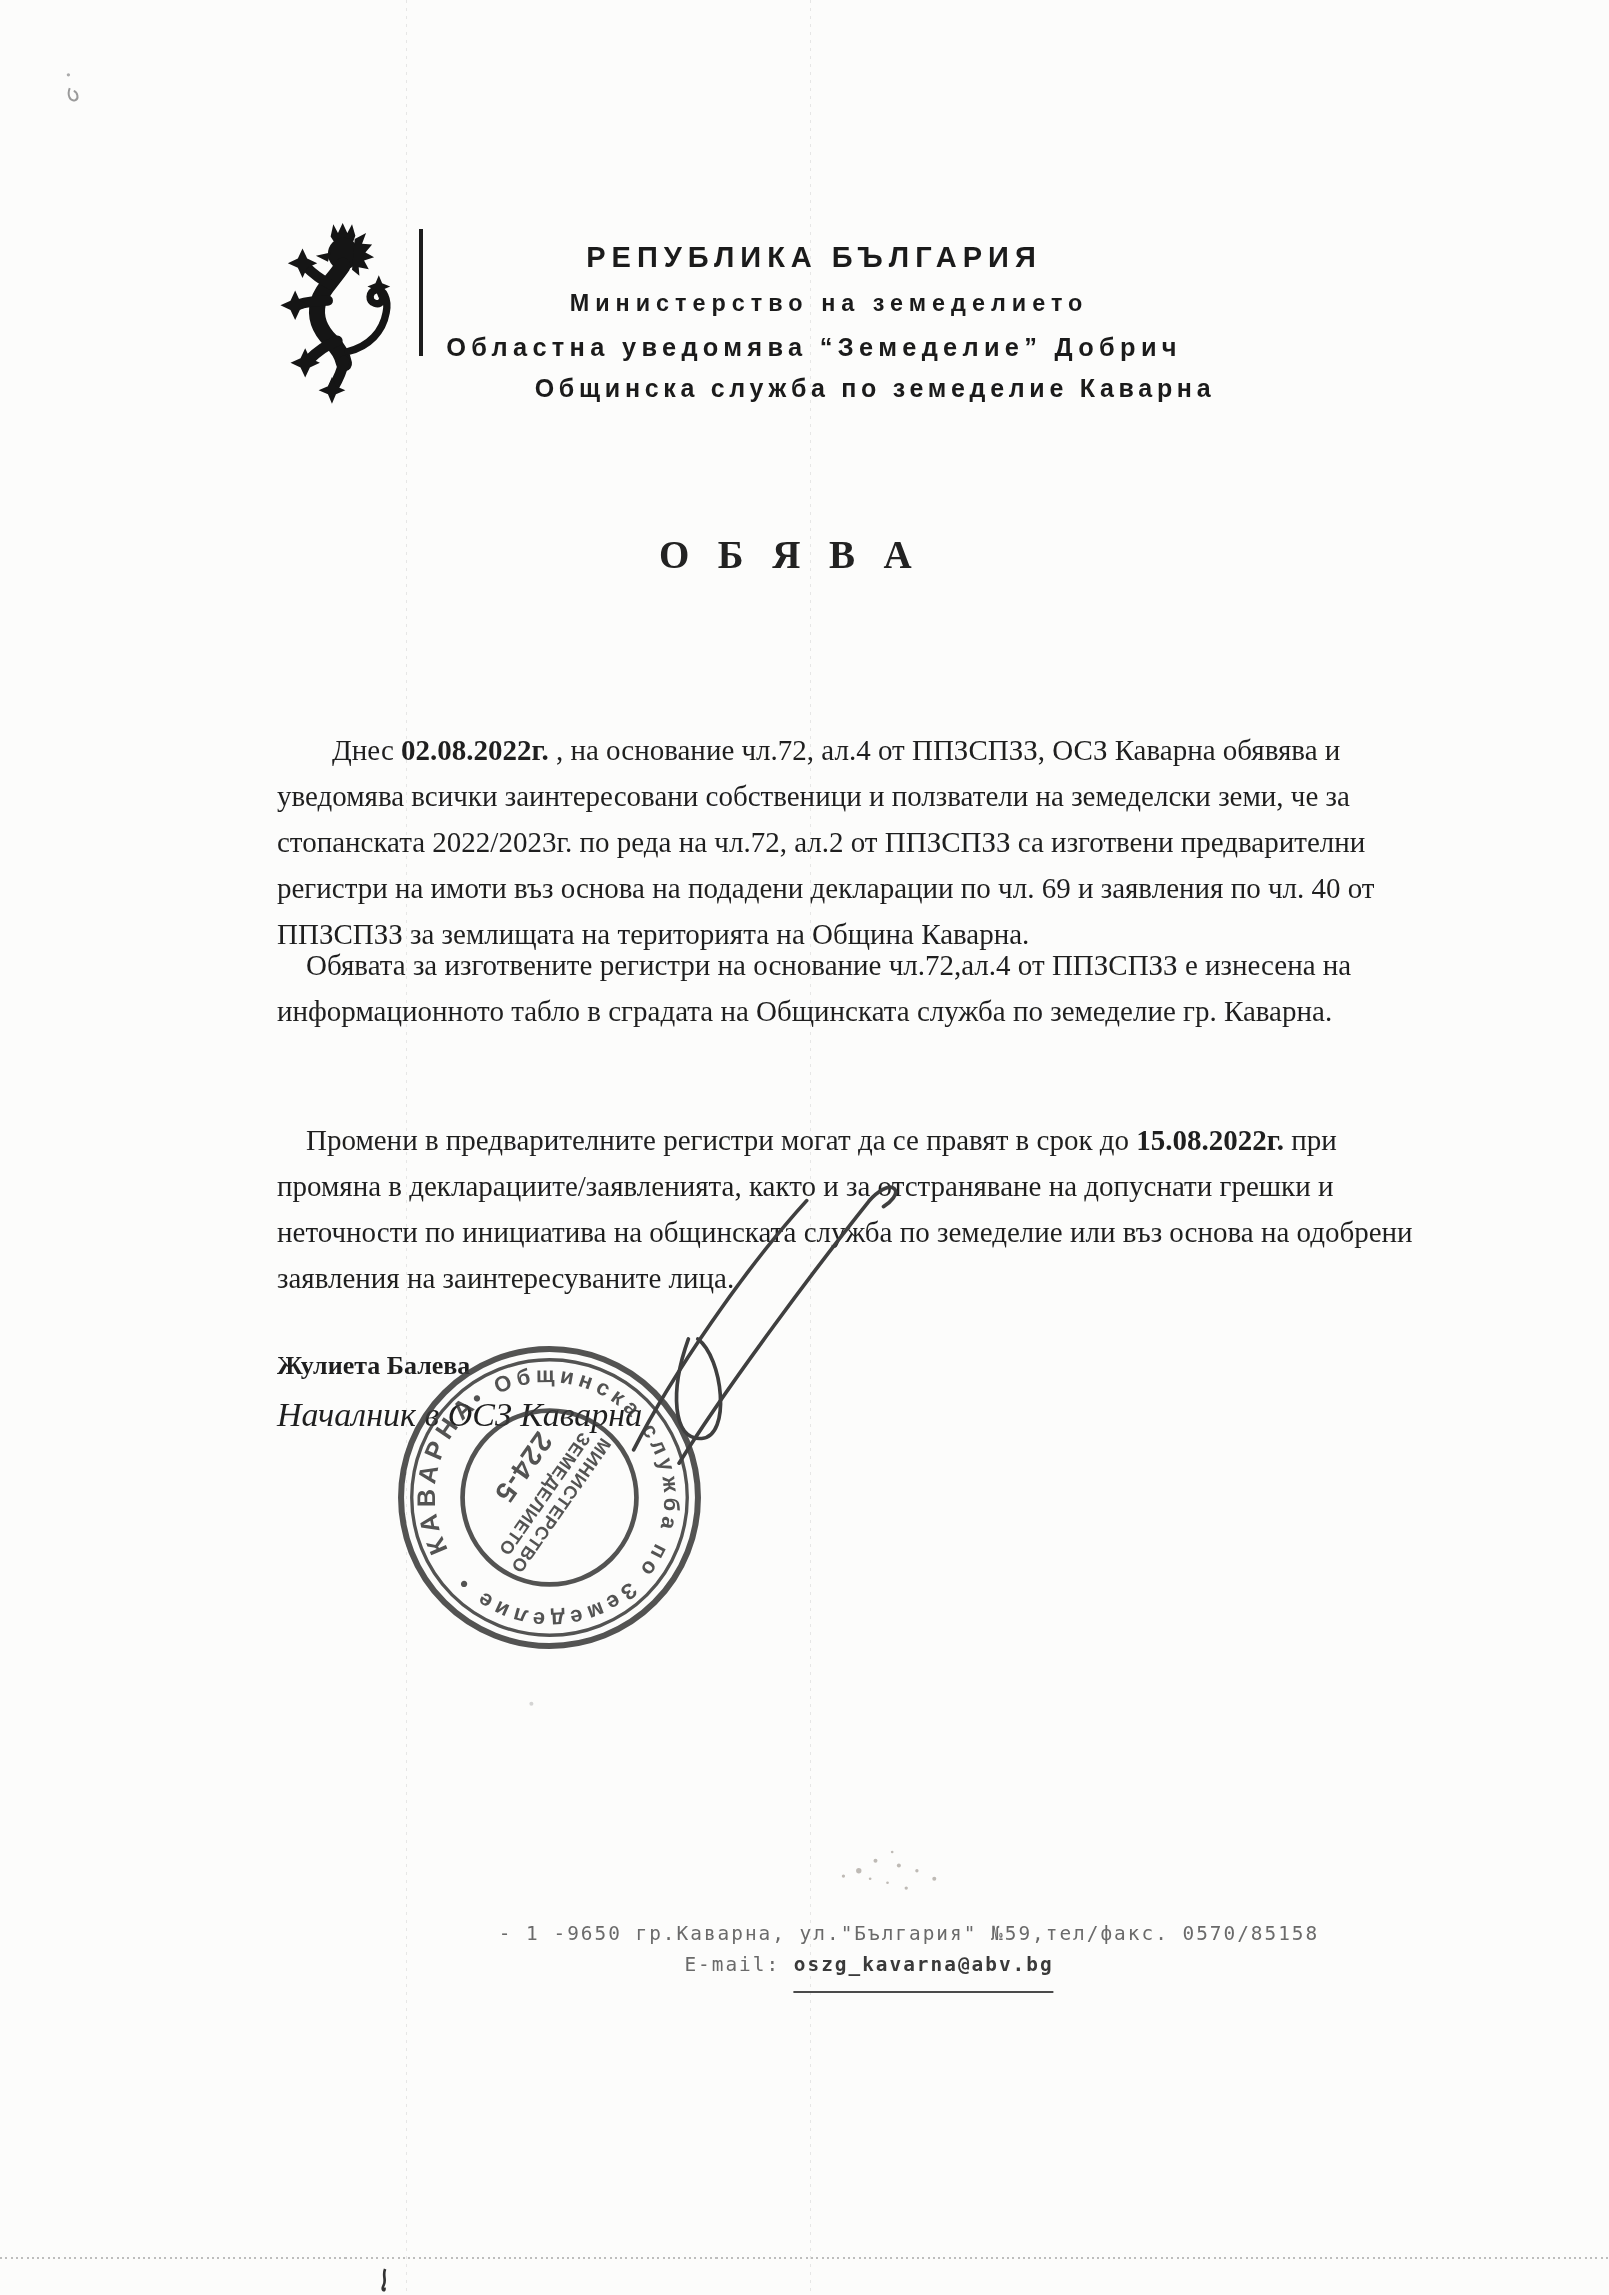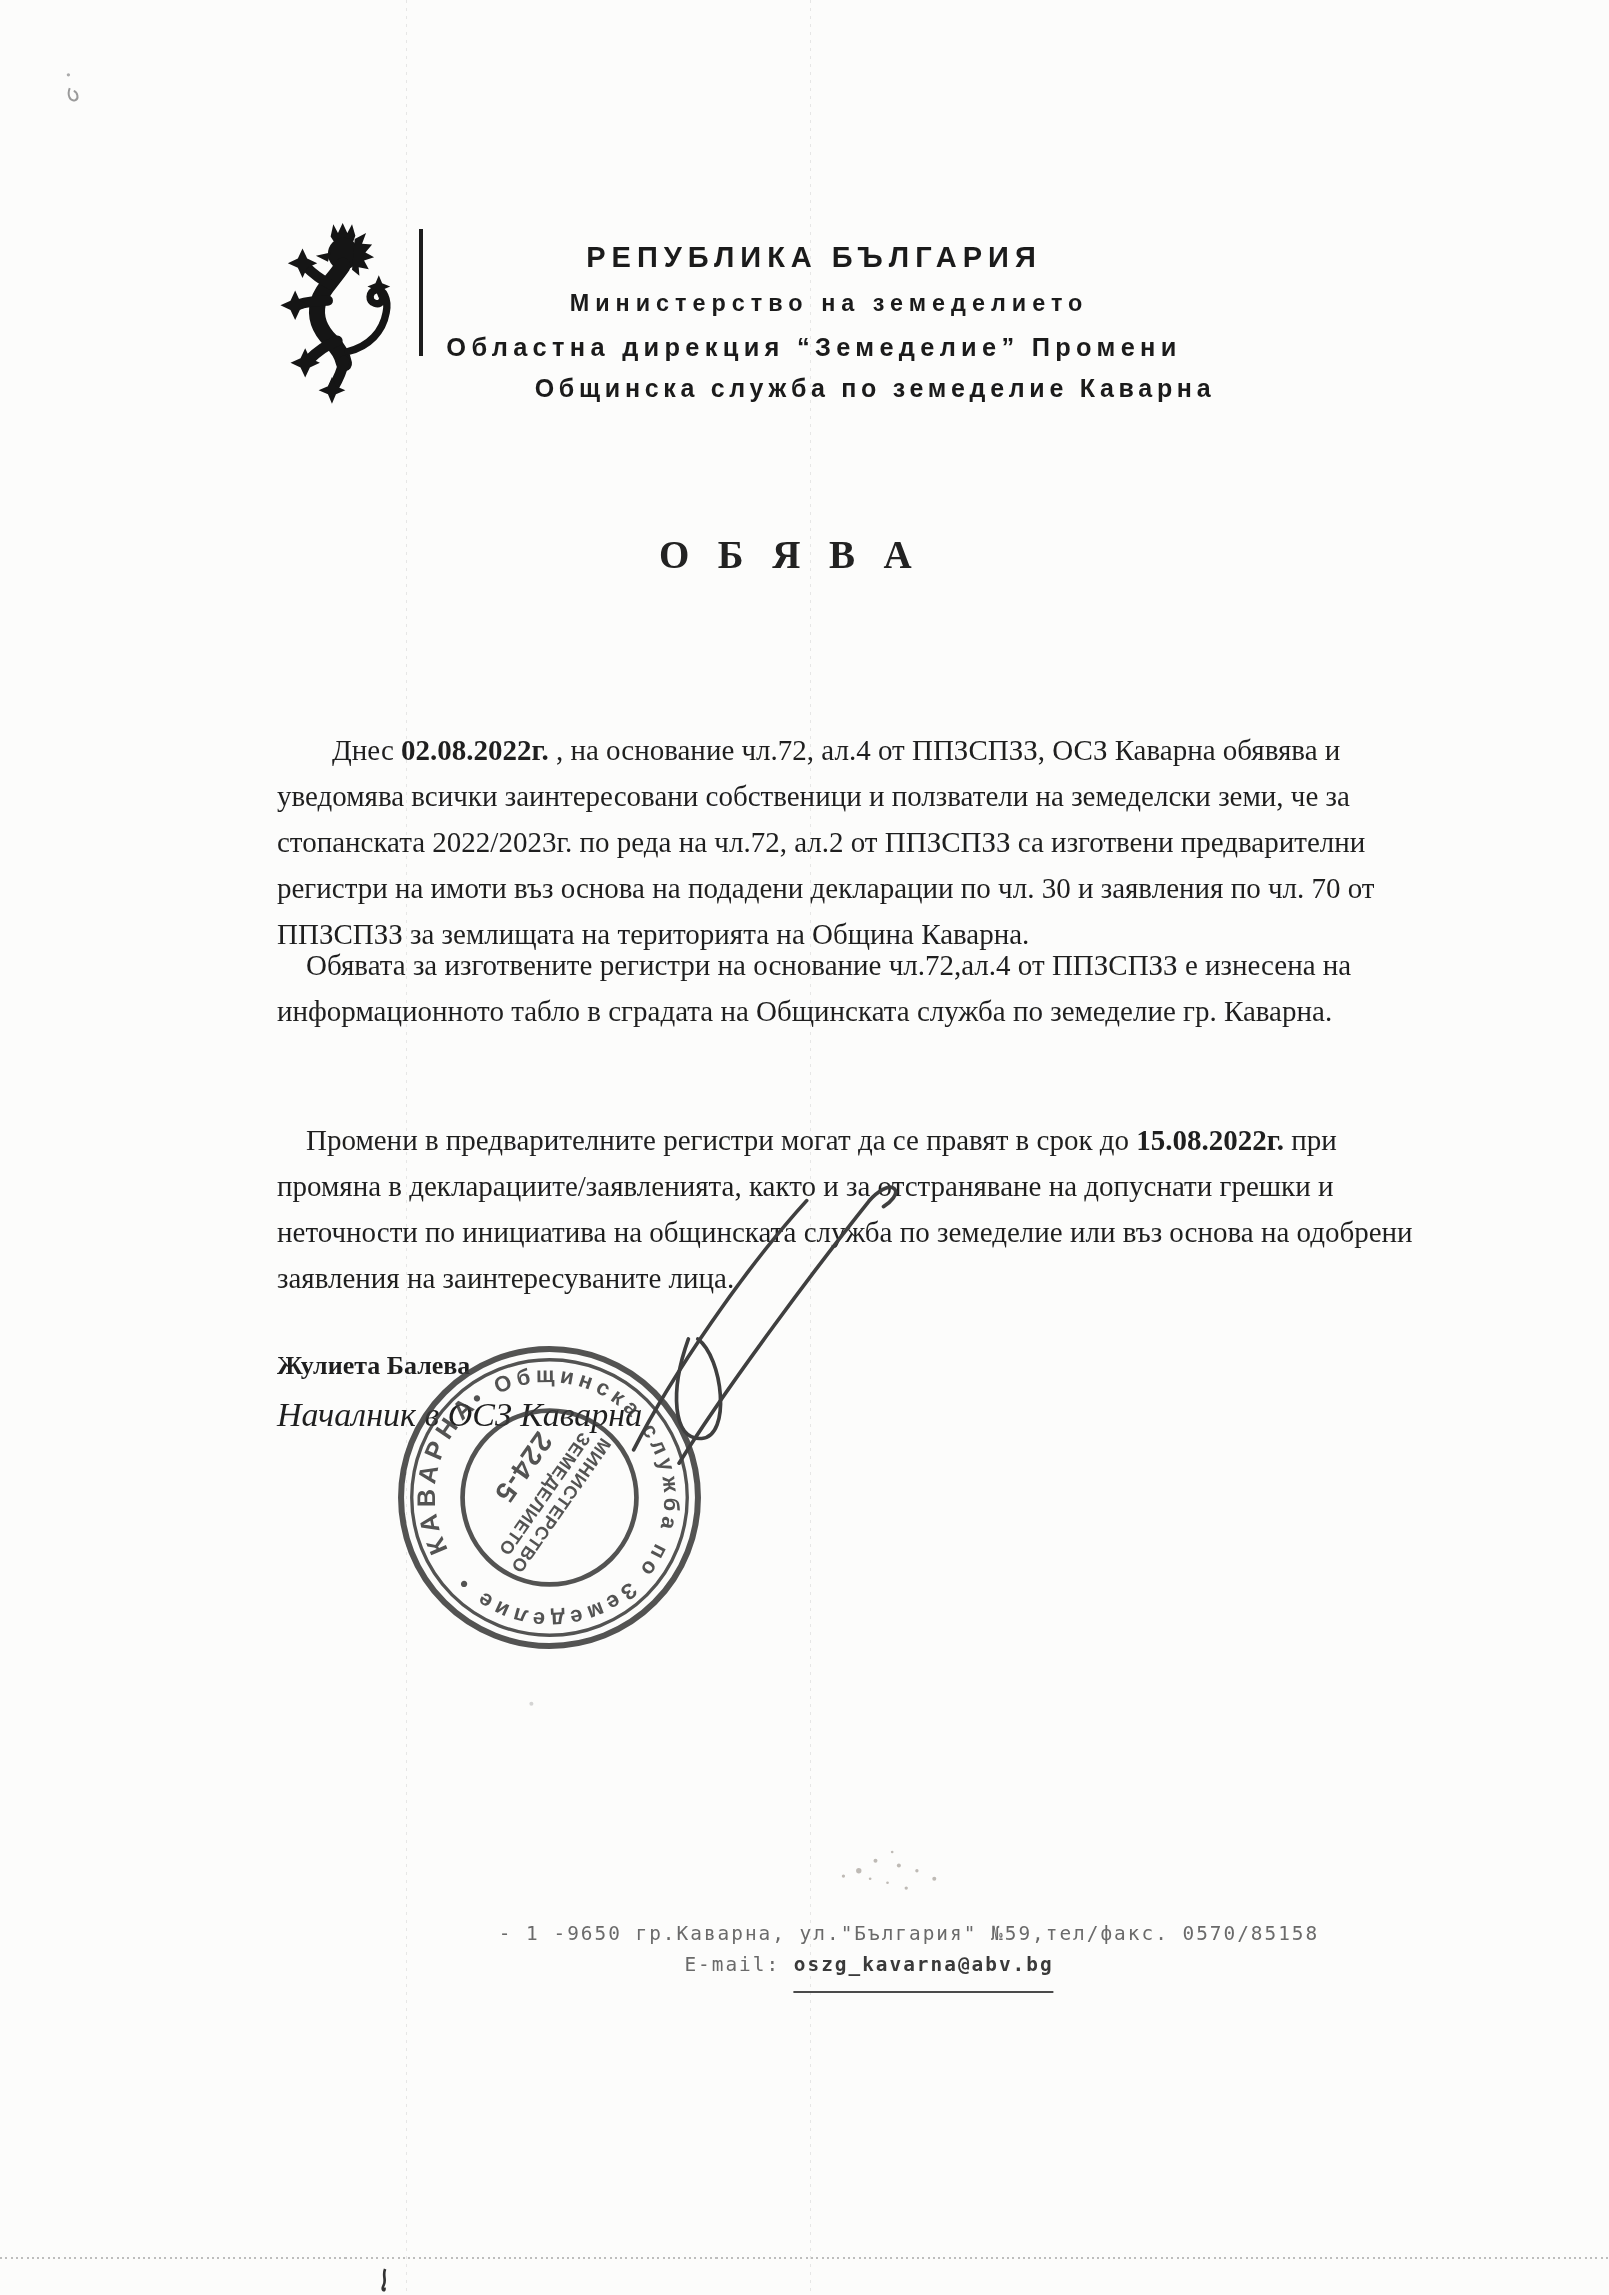--- a/index.html
+++ b/index.html
@@ -73,30 +73,30 @@
       <path d="M27 107 L34 122 L49 129 L34 136 L27 151 L20 136 L5 129 L20 122 Z"></path>
       <path d="M42 193 L49 208 L64 215 L49 222 L42 237 L35 222 L20 215 L35 208 Z"></path>
       <path d="M82 236 L88 250 L102 256 L88 262 L82 276 L76 262 L62 256 L76 250 Z"></path>
       <path d="M152 84 L157 96 L169 101 L157 106 L152 118 L147 106 L135 101 L147 96 Z"></path>
     </g>
   </svg>
   <div class="sep-bar"></div>
 
   <div class="hl hl1">РЕПУБЛИКА БЪЛГАРИЯ</div>
   <div class="hl hl2">Министерство на земеделието</div>
-  <div class="hl hl3">Областна дирекция “Земеделие” Промени</div>
+  <div class="hl hl3">Областна уведомява “Земеделие” Добрич</div>
   <div class="hl hl4">Общинска служба по земеделие Каварна</div>
 
   <div class="doc-title">О Б Я В А</div>
 
   <div class="para p1">
     <div class="line ind-lg"><span>Днес </span><span class="b">02.08.2022г.</span><span> , на основание чл.72, ал.4 от ППЗСПЗЗ, ОСЗ Каварна обявява и</span></div>
     <div class="line">уведомява всички заинтересовани собственици и ползватели на земеделски земи, че за</div>
     <div class="line">стопанската 2022/2023г. по реда на чл.72, ал.2 от ППЗСПЗЗ са изготвени предварителни</div>
-    <div class="line">регистри на имоти въз основа на подадени декларации по чл. 30 и заявления по чл. 70 от</div>
+    <div class="line">регистри на имоти въз основа на подадени декларации по чл. 69 и заявления по чл. 40 от</div>
     <div class="line">ППЗСПЗЗ за землищата на територията на Община Каварна.</div>
   </div>
 
   <div class="para p2">
     <div class="line ind-sm">Обявата за изготвените регистри на основание чл.72,ал.4 от ППЗСПЗЗ е изнесена на</div>
     <div class="line">информационното табло в сградата на Общинската служба по земеделие гр. Каварна.</div>
   </div>
 
 
   <div class="para p4">

